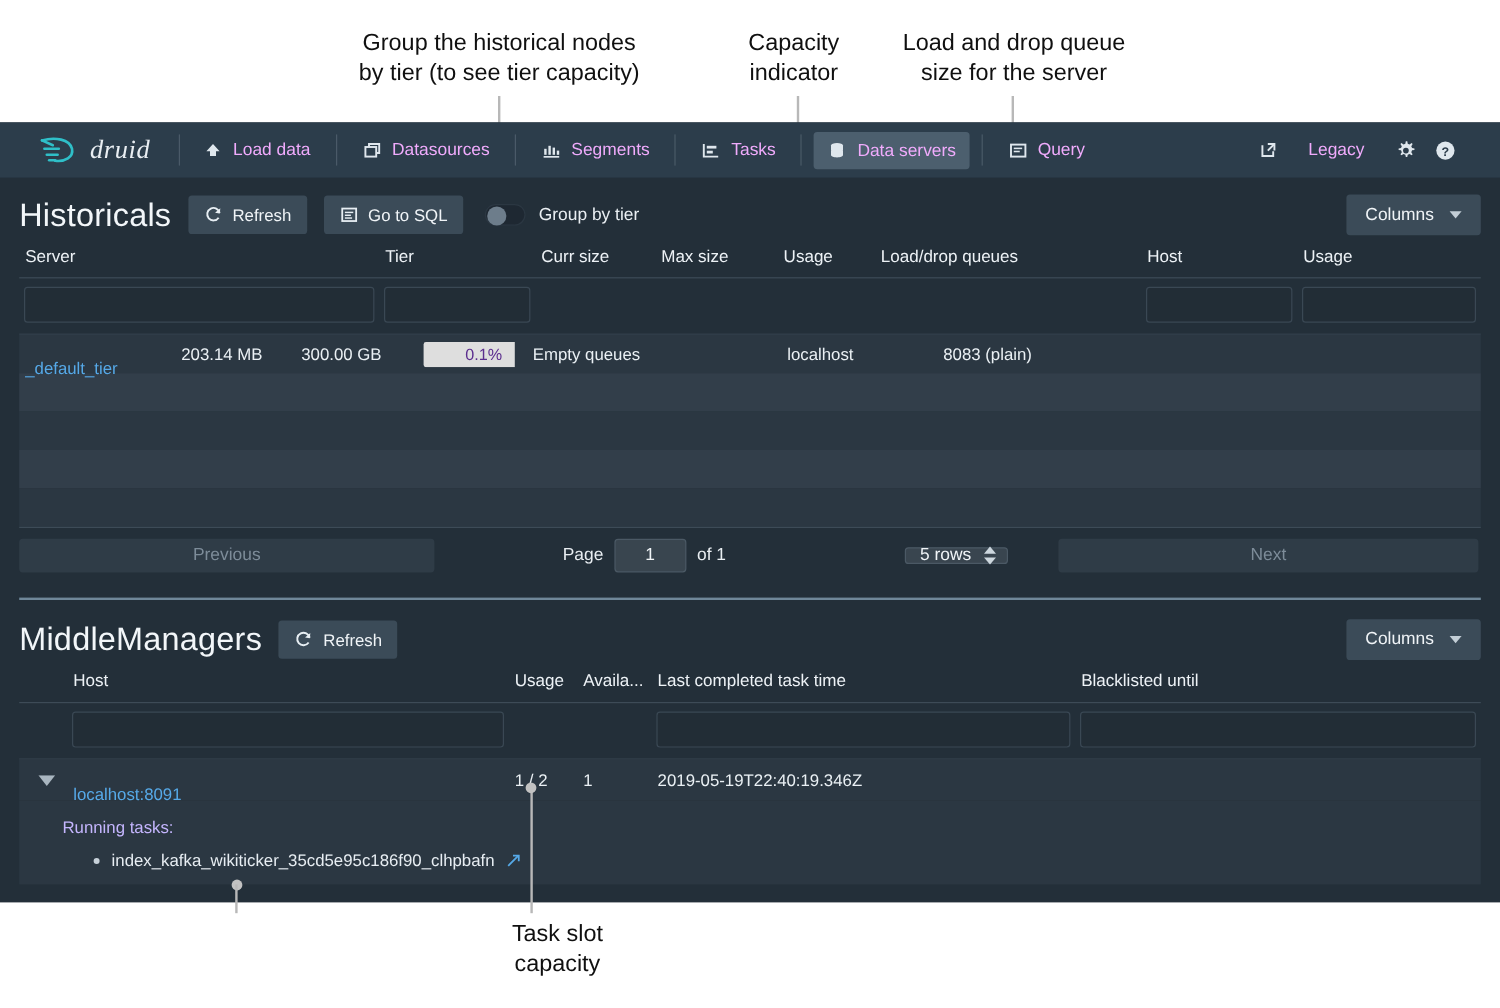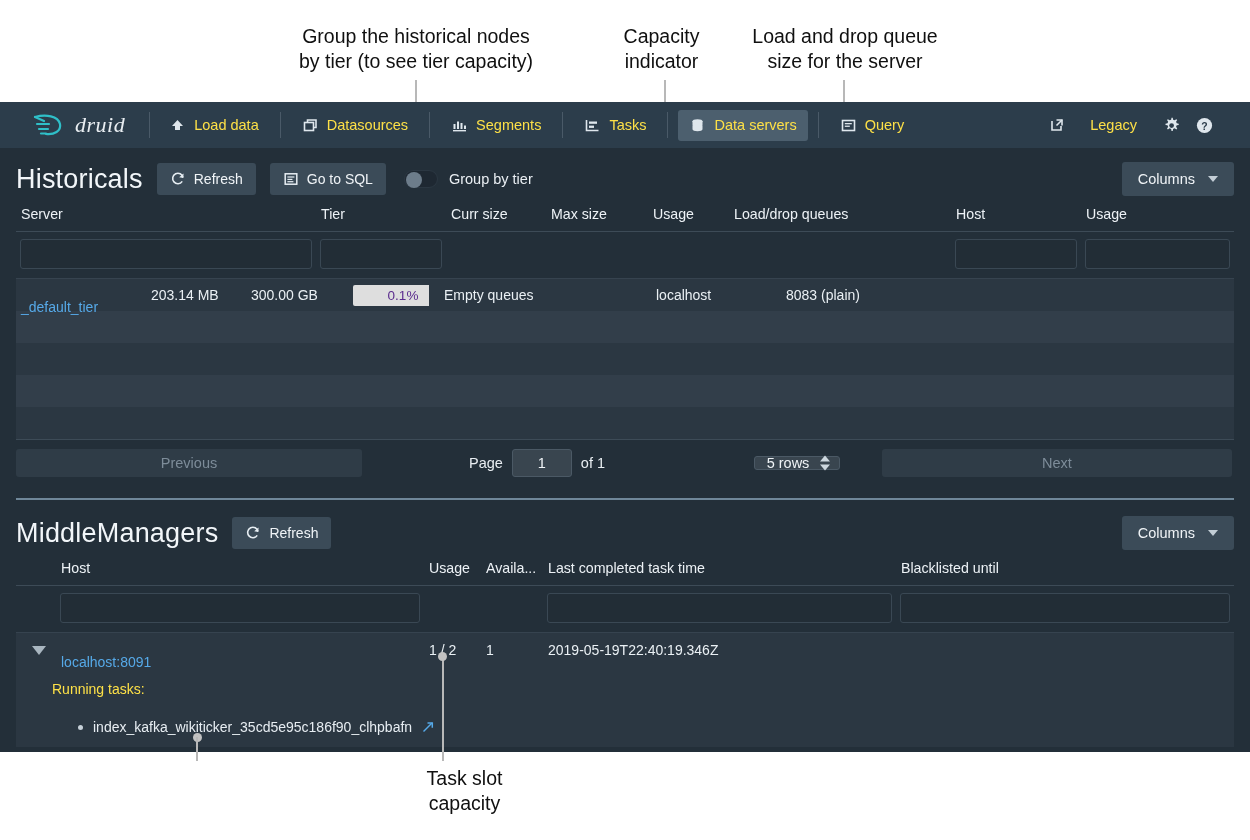--- a/index.html
+++ b/index.html
@@ -39,24 +39,24 @@
     display: flex; align-items: center; padding: 0 32px;
   }
   .brand { display: flex; align-items: center; gap: 9px; padding-right: 16px; }
   .brand-logo { width: 34px; height: 26px; }
   .brand-text { color: #e9eef2; font-size: 22px; font-style: italic; letter-spacing: .5px;
                 font-family: "Liberation Serif", serif; }
   .nav-sep { width: 1px; height: 26px; background: #4a5a68; margin: 0 8px; }
   .nav-items { display: flex; align-items: center; gap: 2px; }
   .nav-item {
     display: flex; align-items: center; gap: 8px;
-    color: #fde047; font-size: 14.5px;
+    color: #f0abfc; font-size: 14.5px;
     padding: 7px 11px; border-radius: 3px; cursor: pointer;
   }
-  .nav-item.active { background: #4c5f6e; }
+  .nav-item.active { background: #4c5f6e; align-items: flex-end; }
   .nav-right { margin-left: auto; display: flex; align-items: center; gap: 14px; padding-right: 4px; }
   .nav-right .nav-item { gap: 25px; }
   .icn { display: inline-flex; align-items: center; justify-content: center; }
   .icn svg { display: block; }
 
   
   .page { padding: 0 16px; }
 
   .section-head {
     display: flex; align-items: center; gap: 14px;
@@ -139,21 +139,21 @@
            border-bottom: 6px solid #cdd7de; }
   .st-dn { width: 0; height: 0; border-left: 5px solid transparent; border-right: 5px solid transparent;
            border-top: 6px solid #cdd7de; }
 
   .divider { height: 2px; background: #6f8799; margin: 12px 0 0 0; }
 
   
   .expander { width: 0; height: 0; border-left: 7px solid transparent;
               border-right: 7px solid transparent; border-top: 9px solid #a9b6c0; }
   .expanded-panel { background: #2b3742; padding: 14px 0 12px 36px; }
-  .rt-title { color: #fde047; font-size: 14px; margin-bottom: 22px; }
+  .rt-title { color: #c4b5fd; font-size: 14px; margin-bottom: 12px; }
   .rt-list { list-style: none; padding-left: 26px; }
   .rt-item { color: #e7edf2; font-size: 14px; display: flex; align-items: center; gap: 10px; }
   .bullet { width: 5px; height: 5px; border-radius: 50%; background: #c6d0d8; flex: 0 0 5px; }
 </style>
 </head>
 <body>
 
 <div id="root">
 
   <div class="anno" style="left:256px; top:24px; width:320px;">Group the historical nodes

